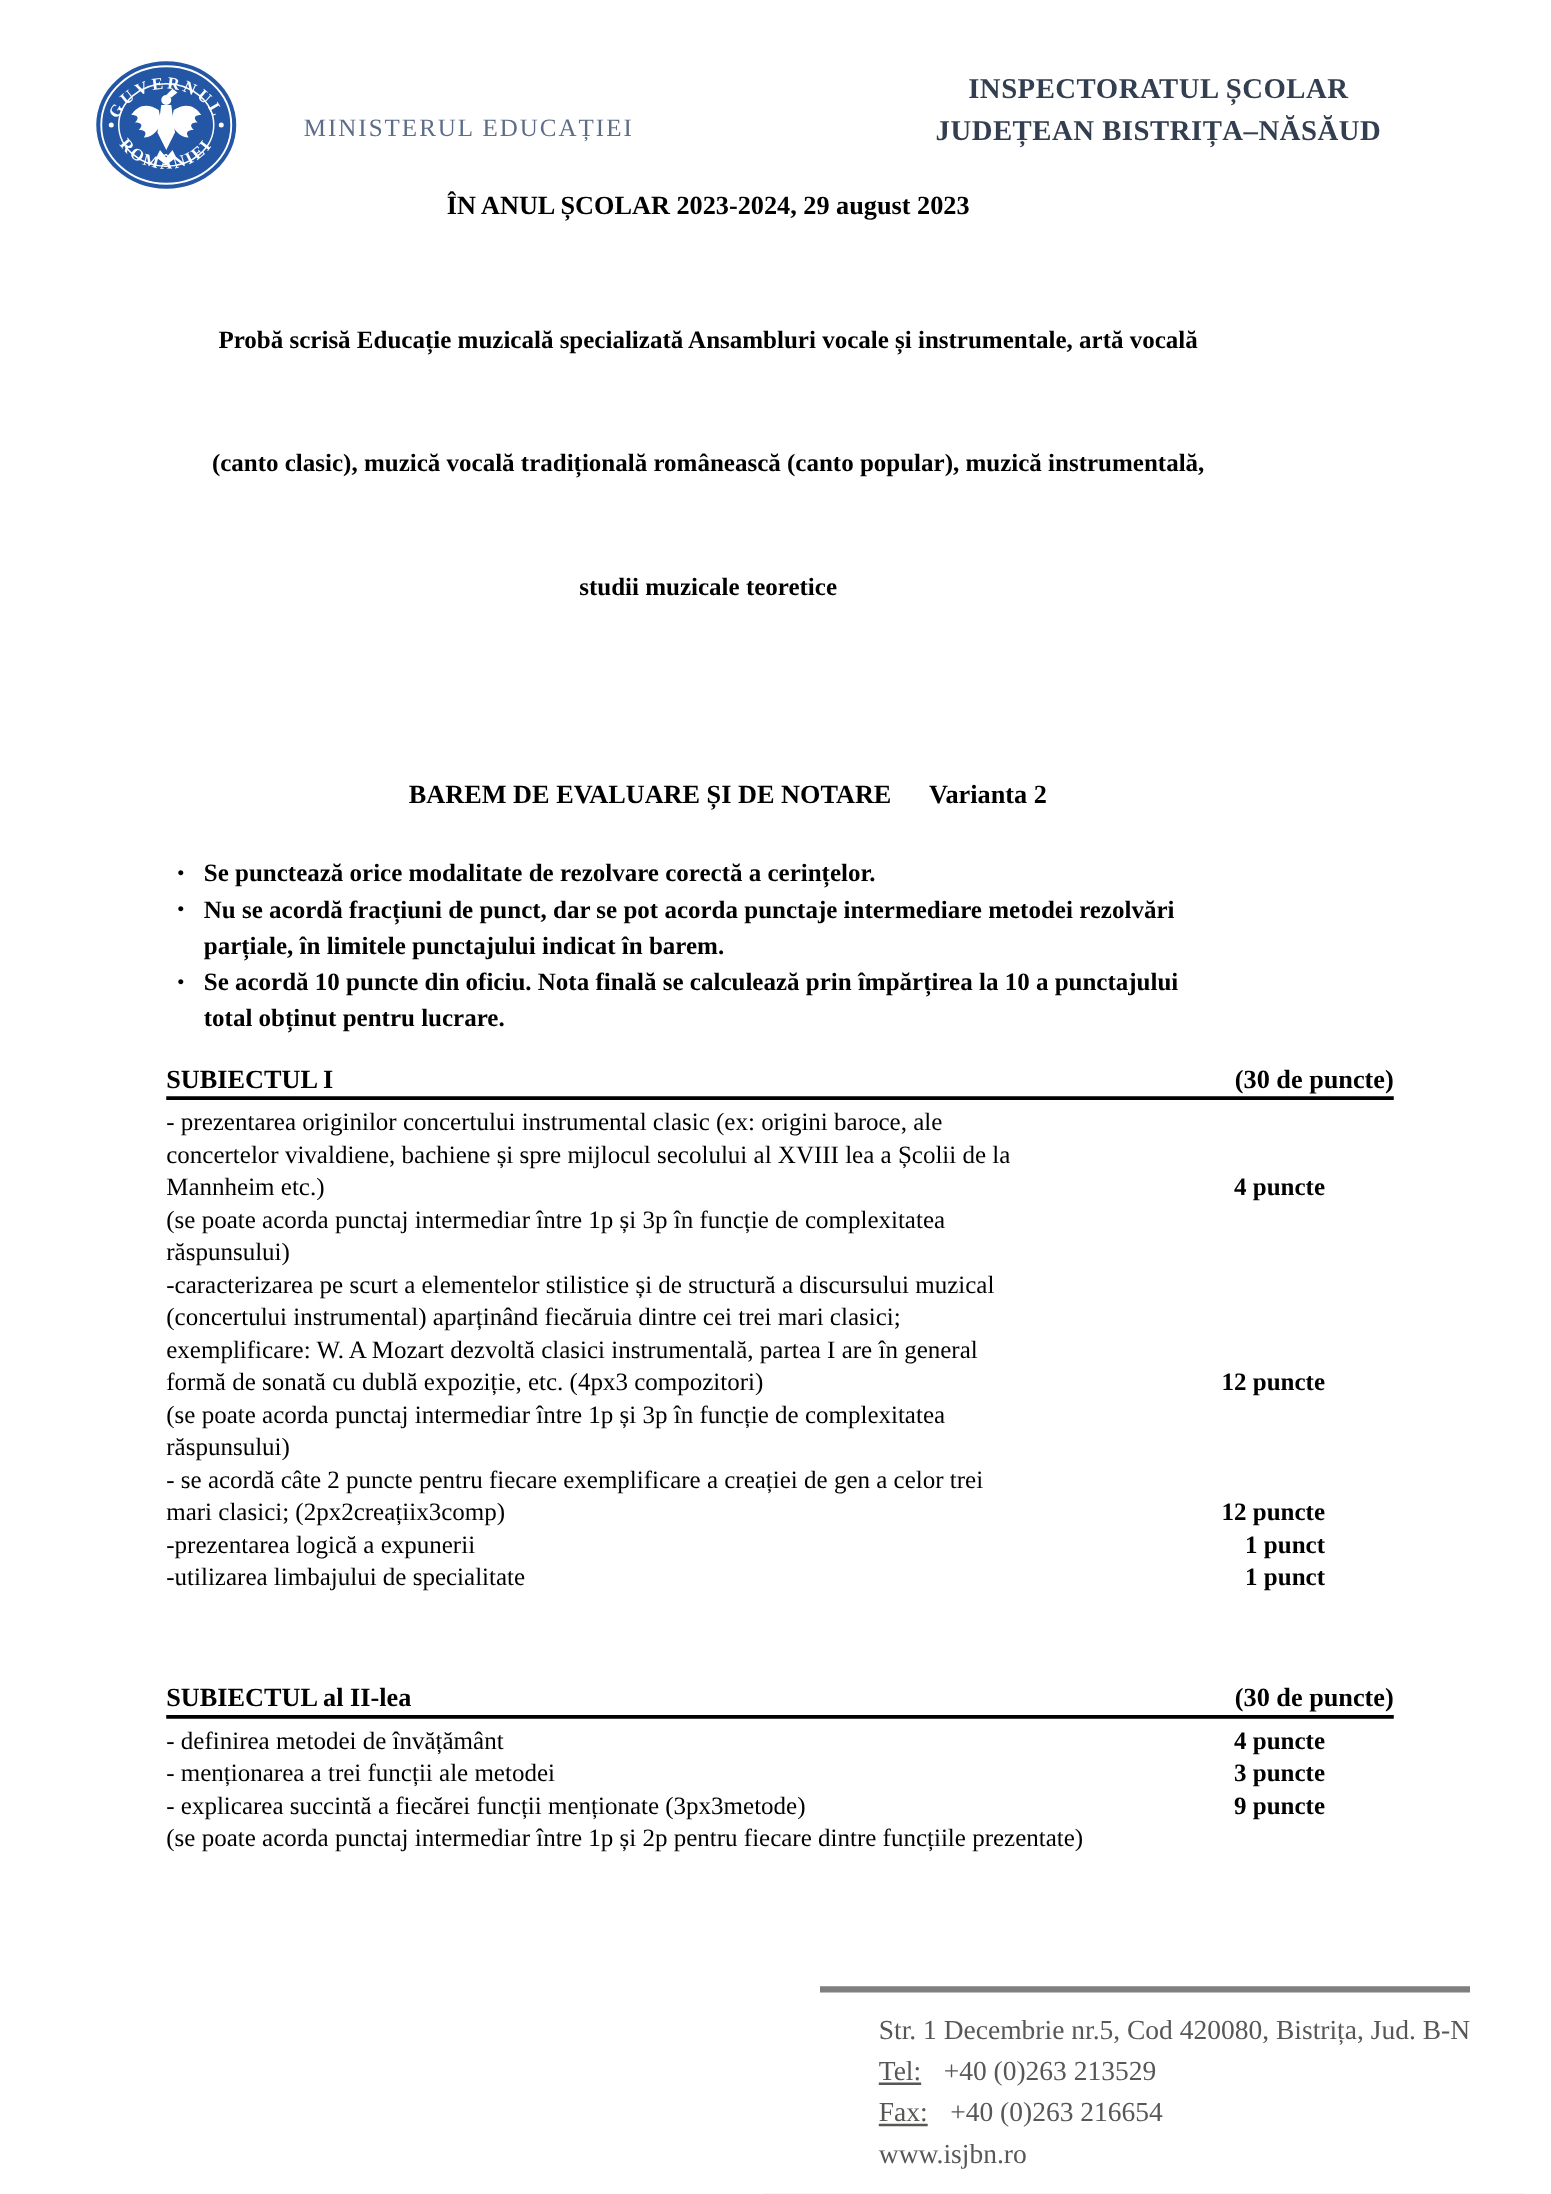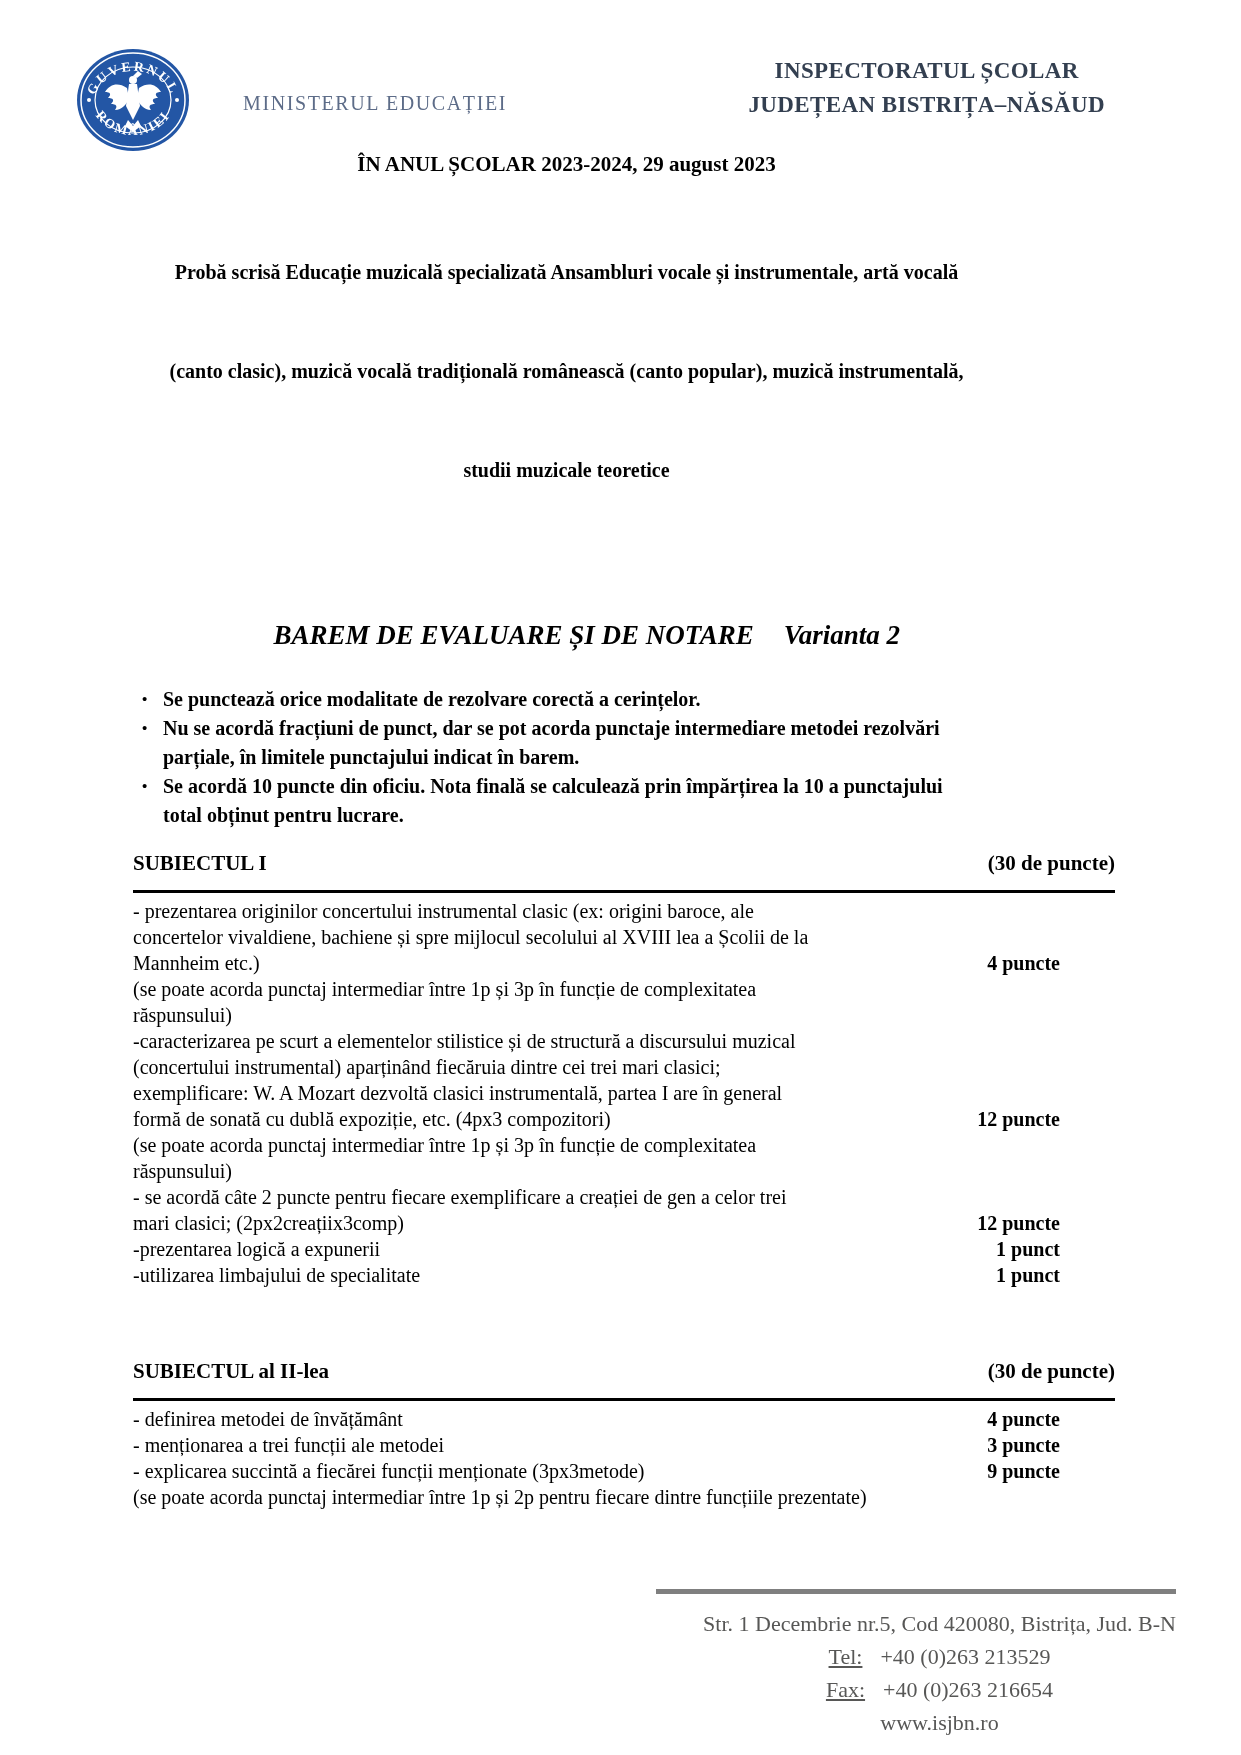--- a/index.html
+++ b/index.html
@@ -37,51 +37,51 @@
     color:var(--inspectorate-text);
     font-weight:bold;font-size:23px;line-height:34px;
     letter-spacing:.4px;
   }
   
   .content{margin-left:133px;width:867px;}
   .center{text-align:center;font-weight:bold;white-space:pre-wrap;}
   .title-block{margin-top:2px;font-size:21px;line-height:34px;}
   .year-line{margin-top:0;font-size:21px;line-height:28px;}
   .proba-block{margin-top:12px;font-size:20px;line-height:33px;}
-  .barem-row{margin-top:40px;font-size:27px;line-height:28px;font-style:italic;}
+  .barem-row{margin-top:40px;font-size:21px;line-height:28px;}
   .barem-row .variant{margin-left:30px;}
   
   .notes{margin-top:8px;list-style:none;font-weight:bold;font-size:20px;line-height:29px;}
   .note-item{display:flex;align-items:flex-start;}
   .note-bullet{width:30px;padding-left:9px;font-size:15px;flex:none;}
   .note-text{flex:1;padding-right:30px;}
   
   .section{width:982px;}
   .sec1{margin-top:8px;}
   .sec2{margin-top:71px;}
   .sec-head{
     display:flex;justify-content:space-between;align-items:flex-end;
     font-weight:bold;font-size:21px;line-height:25px;
     border-bottom:3px solid var(--ink);
-    padding-bottom:14px;
+    padding-bottom:1px;
     margin-top:21px;
   }
   .sec-lines{padding-top:5px;font-size:20px;}
   .score-row{display:flex;align-items:baseline;line-height:26px;white-space:pre;}
   .score-row .t{flex:none;}
   .score-row .spacer{flex:1;}
   .score-row .p{flex:none;font-weight:bold;padding-right:55px;}
   
   .footer-rule{
     position:absolute;left:656px;top:1589px;
     width:520px;height:5px;background:var(--footer-rule);
   }
   .footer{
     position:absolute;top:1607px;right:65px;
-    text-align:center;color:var(--footer-text);
+    text-align:left;color:var(--footer-text);
     font-size:22px;line-height:33px;
   }
   .footer .lbl{display:inline-block;margin-right:18px;text-decoration:underline;}
   .footer a{color:var(--footer-text);text-decoration:none;}
 </style>
 </head>
 <body>
 
 <div class="page">
 

